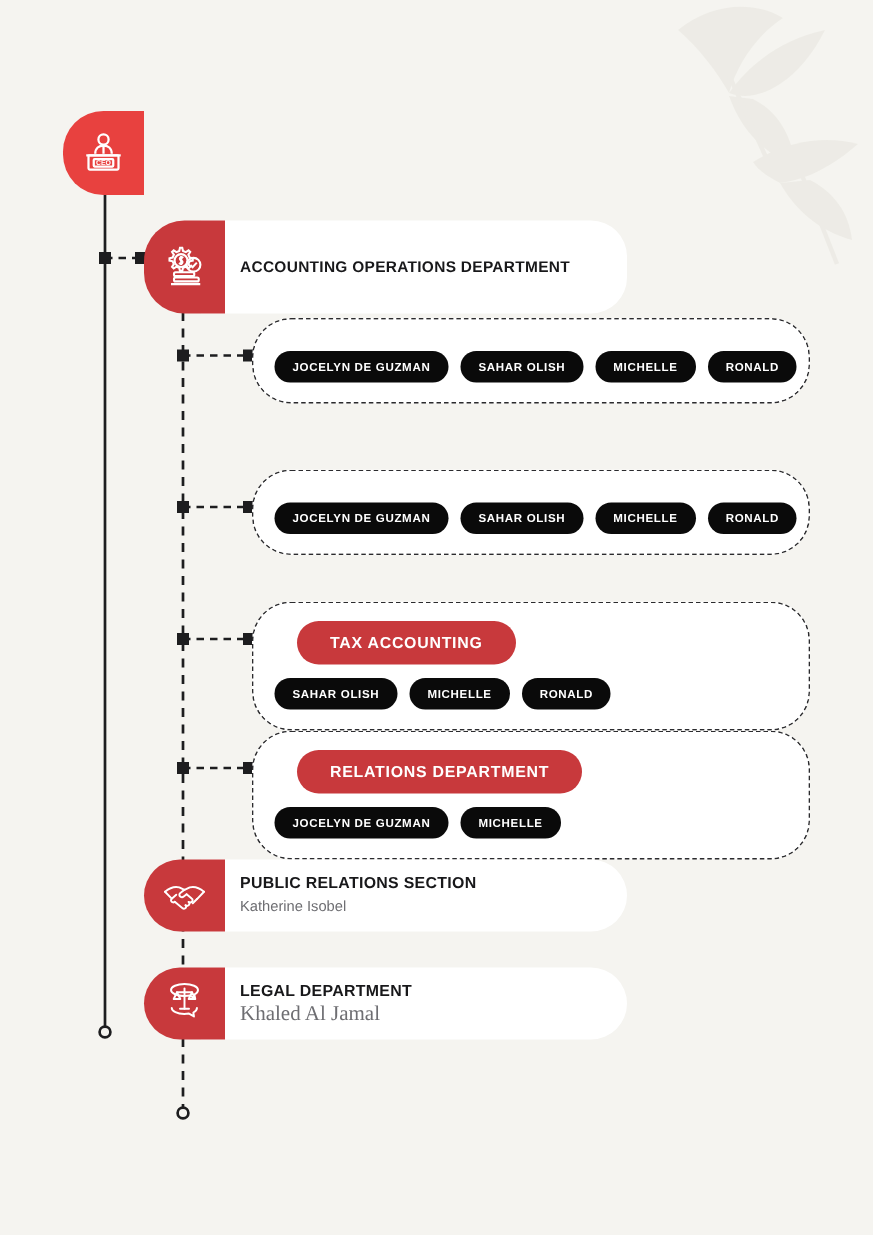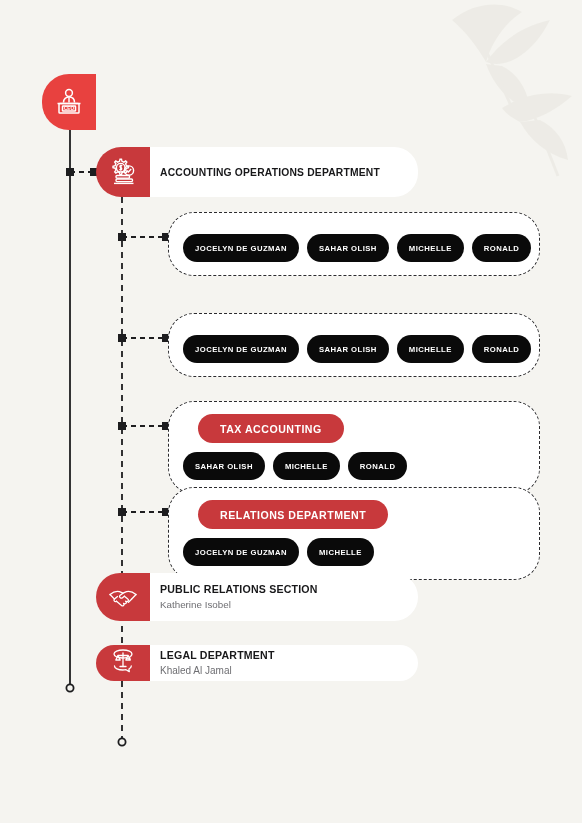--- a/index.html
+++ b/index.html
@@ -84,36 +84,36 @@
     color: #18181a;
   }
 
   
   #node-ceo { left: 42px; top: 74px; height: 56px; }
   #node-ceo .node-card { width: 164px; border-radius: 0 26px 26px 0; }
   #node-ceo .node-title { font-size: 14.5px; line-height: 17px; }
   #node-ceo .node-sub { font-size: 12.5px; line-height: 16px; margin-top: 1px; }
 
   
-  #node-acct-ops { left: 96px; top: 147px; height: 50px; }
+  #node-acct-ops { left: 96px; top: 147px; height: 62px; }
   #node-acct-ops .node-card { width: 284px; }
   #node-acct-ops .node-title { font-size: 10.3px; line-height: 13px; }
   #node-acct-ops .node-sub { font-size: 9.6px; line-height: 13px; margin-top: 1px; }
 
   
   #node-pr { left: 96px; top: 573px; height: 48px; }
   #node-pr .node-card { width: 284px; }
   #node-pr .node-title { font-size: 10.6px; line-height: 13px; }
   #node-pr .node-sub { font-size: 9.8px; line-height: 13px; margin-top: 2px; }
 
   
-  #node-legal { left: 96px; top: 645px; height: 36px; }
+  #node-legal { left: 96px; top: 645px; height: 48px; }
   #node-legal .node-card { width: 284px; }
   #node-legal .node-title { font-size: 10.6px; line-height: 13px; }
-  #node-legal .node-sub { font-size: 10px; line-height: 13px; margin-top: 2px; }
+  #node-legal .node-sub { font-size: 14px; line-height: 13px; margin-top: 2px; font-family: Liberation Serif, serif; }
 
   
   .dept-card {
     position: absolute;
     left: 168px;
     width: 372px;
     background: #ffffff;
     border: 1.4px dashed #2b2b2e;
     border-radius: 26px;
     box-sizing: border-box;
@@ -140,21 +140,21 @@
   .member-row {
     display: flex;
     gap: 8px;
     margin-top: 9px;
   }
 
   .member-chip {
     background: #0a0a0a;
     color: #ffffff;
     border-radius: 15px;
-    height: 28px;
+    height: 21px;
     display: flex;
     align-items: center;
     justify-content: center;
     font-size: 7.7px;
     font-weight: bold;
     letter-spacing: 0.45px;
     padding: 0 12px;
     box-sizing: border-box;
     white-space: nowrap;
   }

